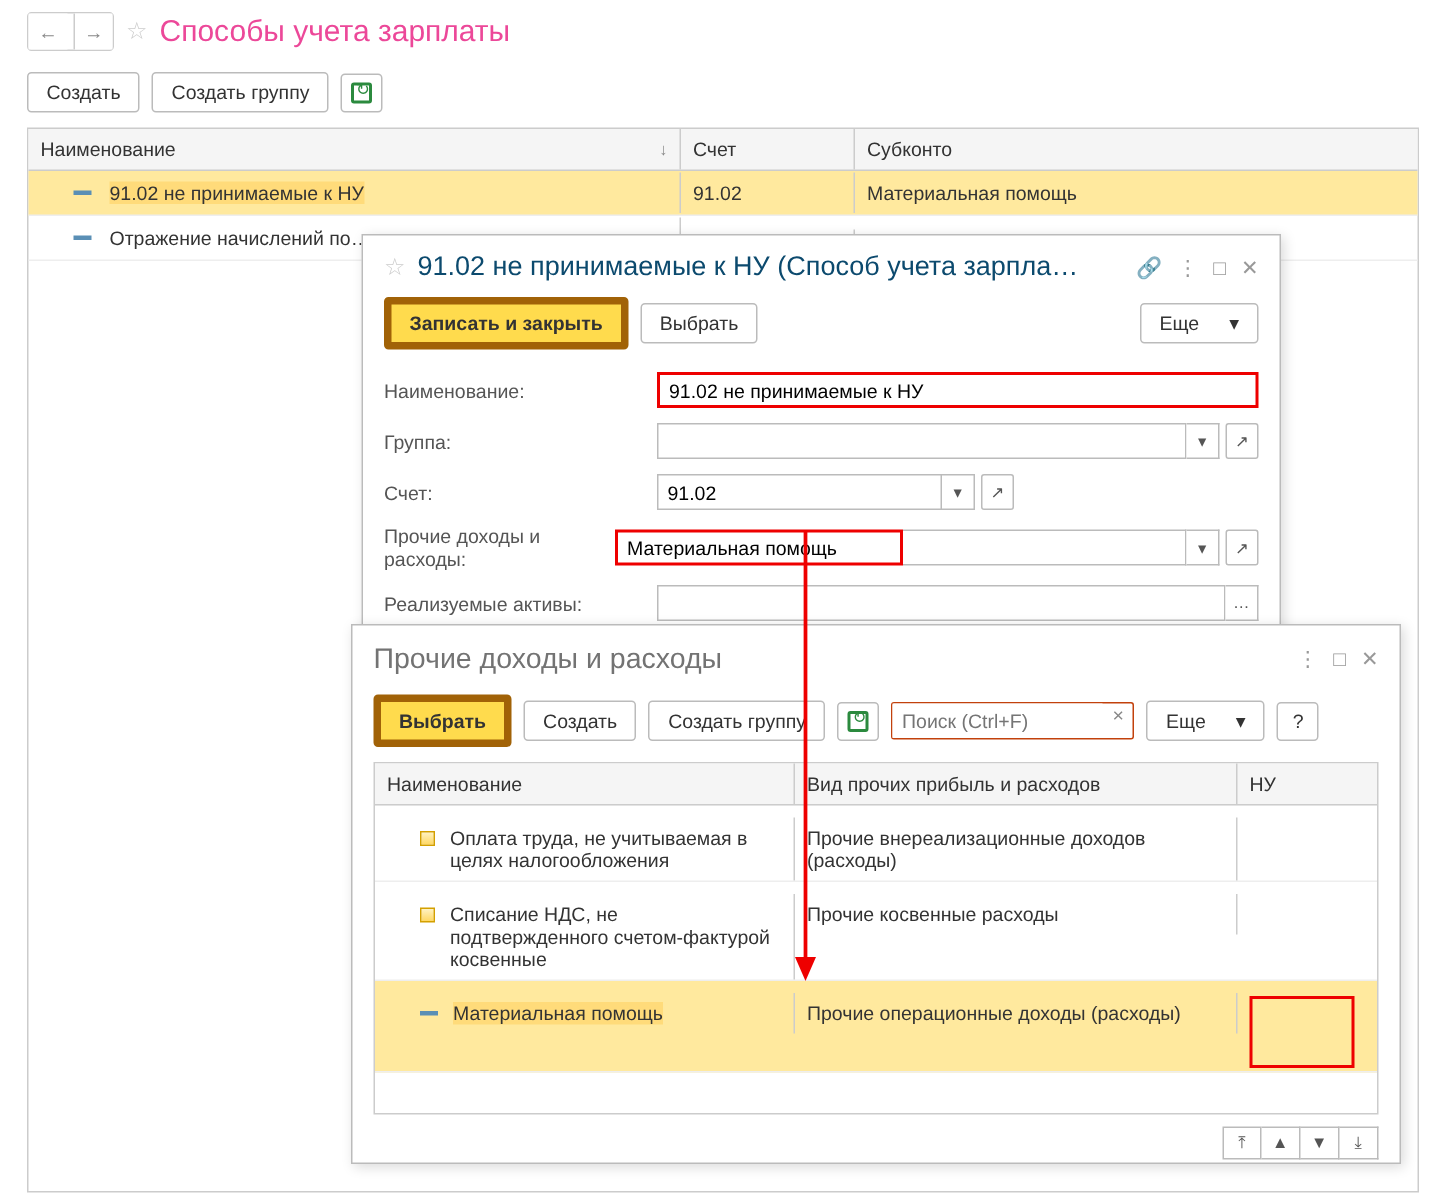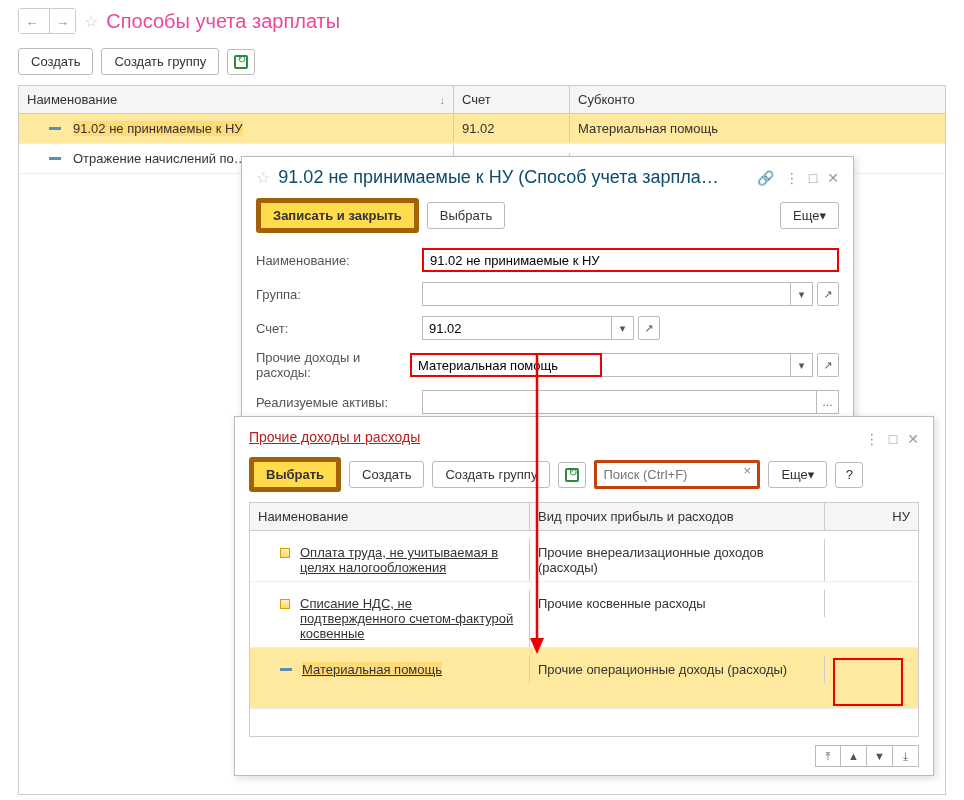--- a/index.html
+++ b/index.html
@@ -27,44 +27,44 @@
 .sort-arrow { color: #888; font-size: 11px; }
 
 .dialog { position: absolute; background: #fff; border: 1px solid #bbb; box-shadow: 2px 2px 8px rgba(0,0,0,0.15); }
 .dlg1 { top: 156px; left: 241px; width: 613px; height: 418px; }
 .dlg-titlebar { display: flex; align-items: center; padding: 10px 14px 8px; gap: 8px; }
 .dlg-title { font-size: 18px; color: #0c4a6e; flex: 1; white-space: nowrap; overflow: hidden; text-overflow: ellipsis; }
 .dlg-controls { display: flex; gap: 10px; color: #999; }
 .dlg-ctrl { cursor: pointer; font-size: 14px; }
 .dlg-toolbar { display: flex; gap: 8px; padding: 2px 14px 10px; align-items: center; }
 .flex-spacer { flex: 1; }
-.btn-more { display: flex; align-items: center; gap: 0; }
-.form-row { display: flex; align-items: center; padding: 5px 14px; gap: 0; }
+.btn-more { display: flex; align-items: center; gap: 20px; }
+.form-row { display: flex; align-items: center; padding: 5px 14px; gap: 16px; }
 .form-label { width: 166px; color: #555; }
 .form-input { flex: 1; border: 1px solid #bbb; padding: 4px 6px; background: #fff; height: 24px; }
 .form-input.highlight { border: 2px solid #e00; }
 .input-group { display: flex; flex: 1; align-items: stretch; }
 .input-group .form-input { flex: 1; }
 .ig-btn { width: 22px; border: 1px solid #bbb; border-left: none; background: #fff; display: flex; align-items: center; justify-content: center; color: #555; cursor: pointer; font-size: 11px; }
 .ig-btn.detached { margin-left: 4px; border-left: 1px solid #bbb; border-radius: 2px; }
 .link-green { color: #009933; text-decoration: underline; cursor: pointer; }
 
 .dlg2 { top: 416px; left: 234px; width: 700px; height: 360px; }
-.dlg2-title { font-size: 14px; color: #b91c1c; padding: 12px 14px 4px; text-decoration: underline; }
+.dlg2-title { font-size: 19px; color: #737373; padding: 12px 14px 4px; }
 .dlg2-toolbar { display: flex; gap: 8px; padding: 8px 14px 10px; align-items: center; }
-.search-box { display: flex; border: 3px solid #c2410c; border-radius: 2px; }
+.search-box { display: flex; border: 1px solid #c2410c; border-radius: 2px; }
 .search-input { border: none; padding: 4px 6px; width: 140px; outline: none; color: #666; }
 .search-clear { width: 20px; text-align: center; color: #888; cursor: pointer; }
 .sub-table { margin: 0 14px; border: 1px solid #ccc; height: 235px; display:flex; flex-direction:column;}
 .st-header { display: flex; background: #f5f5f5; border-bottom: 1px solid #ccc; }
 .st-col1 { width: 280px; padding: 6px 8px; border-right: 1px solid #ccc; }
 .st-col2 { width: 295px; padding: 6px 8px; border-right: 1px solid #ccc; }
-.st-col3 { flex: 1; padding: 6px 8px; text-align: right; }
+.st-col3 { flex: 1; padding: 6px 8px; }
 .st-row { display: flex; border-bottom: 1px solid #eee; align-items: flex-start; min-height: 50px; padding-top:8px;}
-.st-row .st-col1 { display: flex; gap: 10px; padding-left: 30px; text-decoration: underline; }
+.st-row .st-col1 { display: flex; gap: 10px; padding-left: 30px; }
 .st-row.sel { background: #ffe99e; }
 .st-row.sel .st-col1 .txt { background: #ffdb7a; }
 .smallrect { width: 10px; height: 10px; background:#fff; border:1px solid #888; margin-top:3px; flex-shrink:0;}
 .smallrect.g { border-color:#d4a000; background: linear-gradient(#fff2c2,#ffd864);}
 .nav-footer { display: flex; justify-content: flex-end; padding: 8px 14px; gap: 0; }
 .nav-footer .nf { width: 26px; height: 22px; border: 1px solid #bbb; display: flex; align-items: center; justify-content: center; cursor: pointer; font-size: 11px; color: #555; }
 .nav-footer .nf + .nf { border-left: none; }
 .red-box { border: 2px solid #e00; }
 svg.arrow { position: absolute; pointer-events: none; }
 .dlg2 .dlg-controls { position:absolute; top:14px; right:14px;}

